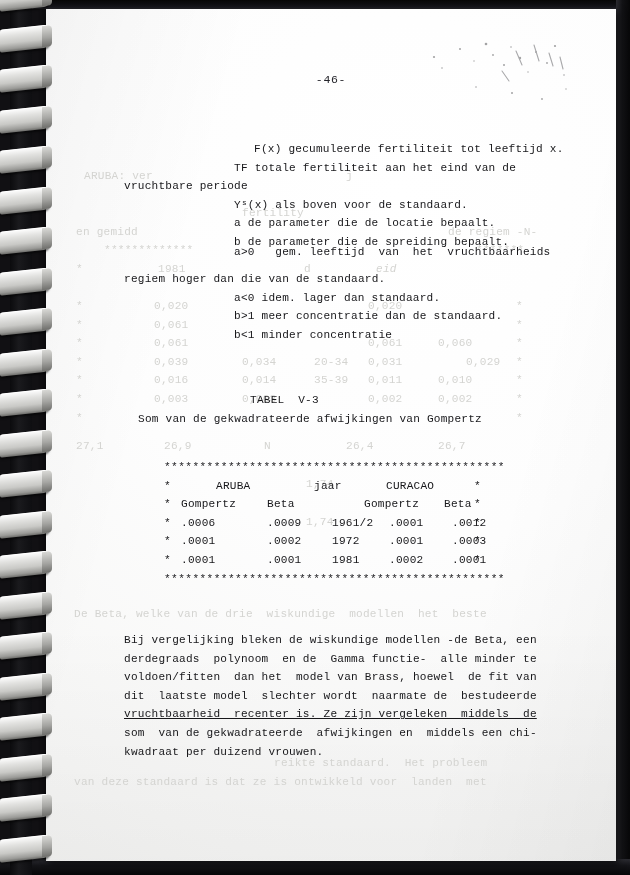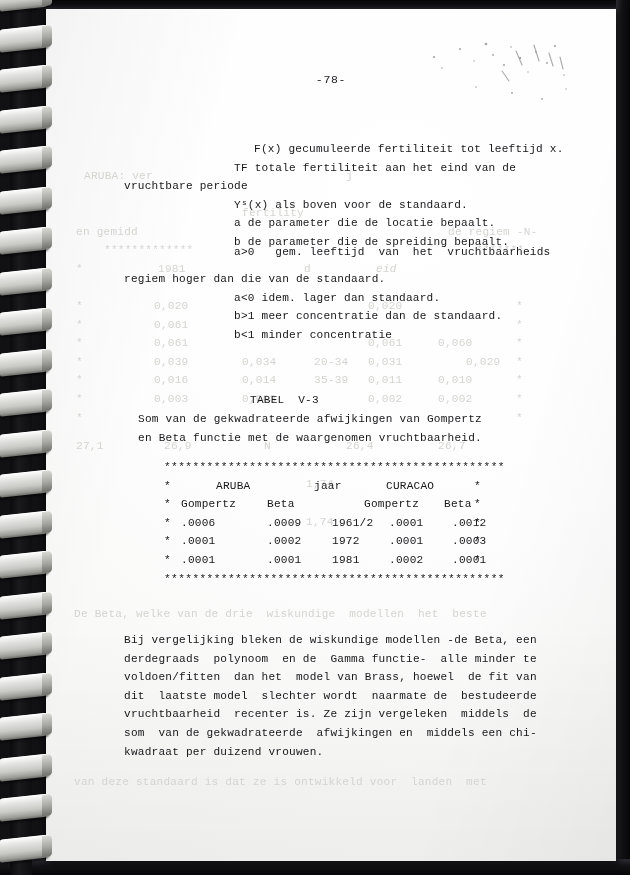--- a/index.html
+++ b/index.html
@@ -247,44 +247,44 @@
         <div class="ln ghost-faint" style="left: 30px; top: 400px;">*</div>
         <div class="ln ghost-faint" style="left: 470px; top: 400px;">*</div>
         <div class="ln ghost-faint" style="left: 30px; top: 428px;">27,1</div>
         <div class="ln ghost-faint" style="left: 118px; top: 428px;">26,9</div>
         <div class="ln ghost-faint" style="left: 218px; top: 428px;">N</div>
         <div class="ln ghost-faint" style="left: 300px; top: 428px;">26,4</div>
         <div class="ln ghost-faint" style="left: 392px; top: 428px;">26,7</div>
         <div class="ln ghost-faint" style="left: 260px; top: 466px;">1,74</div>
         <div class="ln ghost-faint" style="left: 260px; top: 504px;">1,74</div>
         <div class="ln ghost-faint" style="left: 28px; top: 596px;">De Beta, welke van de drie  wiskundige  modellen  het  beste</div>
+        <div class="ln ghost-faint" style="left: 228px; top: 745px;">reikte standaard.  Het probleem</div>
         <div class="ln ghost-faint" style="left: 28px; top: 764px;">van deze standaard is dat ze is ontwikkeld voor  landen  met</div>
       </div>
 
     <div id="text-layer">
 
-      <div id="page-number">-78-</div>
+      <div id="page-number">-46-</div>
 
       <div id="definitions-block">
           <div class="ln" style="left: 188px; top: 131px; margin-left: 20px;">F(x) gecumuleerde fertiliteit tot leeftijd x.</div>
           <div class="ln" style="left: 188px; top: 149.6px;">TF totale fertiliteit aan het eind van de</div>
           <div class="ln" style="left: 78px; top: 168.2px;">vruchtbare periode</div>
           <div class="ln" style="left: 188px; top: 186.8px;">Yˢ(x) als boven voor de standaard.</div>
           <div class="ln" style="left: 188px; top: 205.4px;">a de parameter die de locatie bepaalt.</div>
           <div class="ln" style="left: 188px; top: 224px;">b de parameter die de spreiding bepaalt.</div>
           <div class="ln" style="left: 188px; top: 234px;">a&gt;0   gem. leeftijd  van  het  vruchtbaarheids</div>
           <div class="ln" style="left: 78px; top: 261.2px;">regiem hoger dan die van de standaard.</div>
           <div class="ln" style="left: 188px; top: 279.8px;">a&lt;0 idem. lager dan standaard.</div>
           <div class="ln" style="left: 188px; top: 298.4px;">b&gt;1 meer concentratie dan de standaard.</div>
           <div class="ln" style="left: 188px; top: 317px;">b&lt;1 minder concentratie</div>
         </div>
 
       <div class="ln" style="left:204px; top:382px;">TABEL  V-3</div>
       <div class="ln" style="left:92px; top:401px;">Som van de gekwadrateerde afwijkingen van Gompertz</div>
-      <div class="ln" style="left:92px; top:420px;">en Beta functie met de waargenomen vruchtbaarheid.</div>
 
       <div id="tabel-block">
 
         <div class="ast-rule">************************************************</div>
 
         <div class="tbl-row">
           <span class="c-star-l">*</span>
           <span style="left:52px;">ARUBA</span>
           <span style="left:150px;">jaar</span>
           <span style="left:222px;">CURACAO</span>
@@ -307,21 +307,21 @@
           </div>
 
         <div class="ast-rule">************************************************</div>
       </div>
 
       <div id="body-block">
           <div class="ln" style="left: 78px; top: 622px;">Bij vergelijking bleken de wiskundige modellen -de Beta, een</div>
           <div class="ln" style="left: 78px; top: 640.6px;">derdegraads  polynoom  en de  Gamma functie-  alle minder te</div>
           <div class="ln" style="left: 78px; top: 659.2px;">voldoen/fitten  dan het  model van Brass, hoewel  de fit van</div>
           <div class="ln" style="left: 78px; top: 677.8px;">dit  laatste model  slechter wordt  naarmate de  bestudeerde</div>
-          <div class="ln" style="left: 78px; top: 696.4px;">vruchtbaarheid  recenter is. Ze zijn vergeleken  middels  de</div>
+          <div class="ln" style="left: 78px; top: 696.4px; text-decoration: underline;">vruchtbaarheid  recenter is. Ze zijn vergeleken  middels  de</div>
           <div class="ln" style="left: 78px; top: 715px;">som  van de gekwadrateerde  afwijkingen en  middels een chi-</div>
           <div class="ln" style="left: 78px; top: 733.6px;">kwadraat per duizend vrouwen.</div>
         </div>
 
     </div>
   </div>
 
   <div id="binding">
     <div id="binding-gutter"></div>
   <div class="coil" style="top: -14px;"></div>

